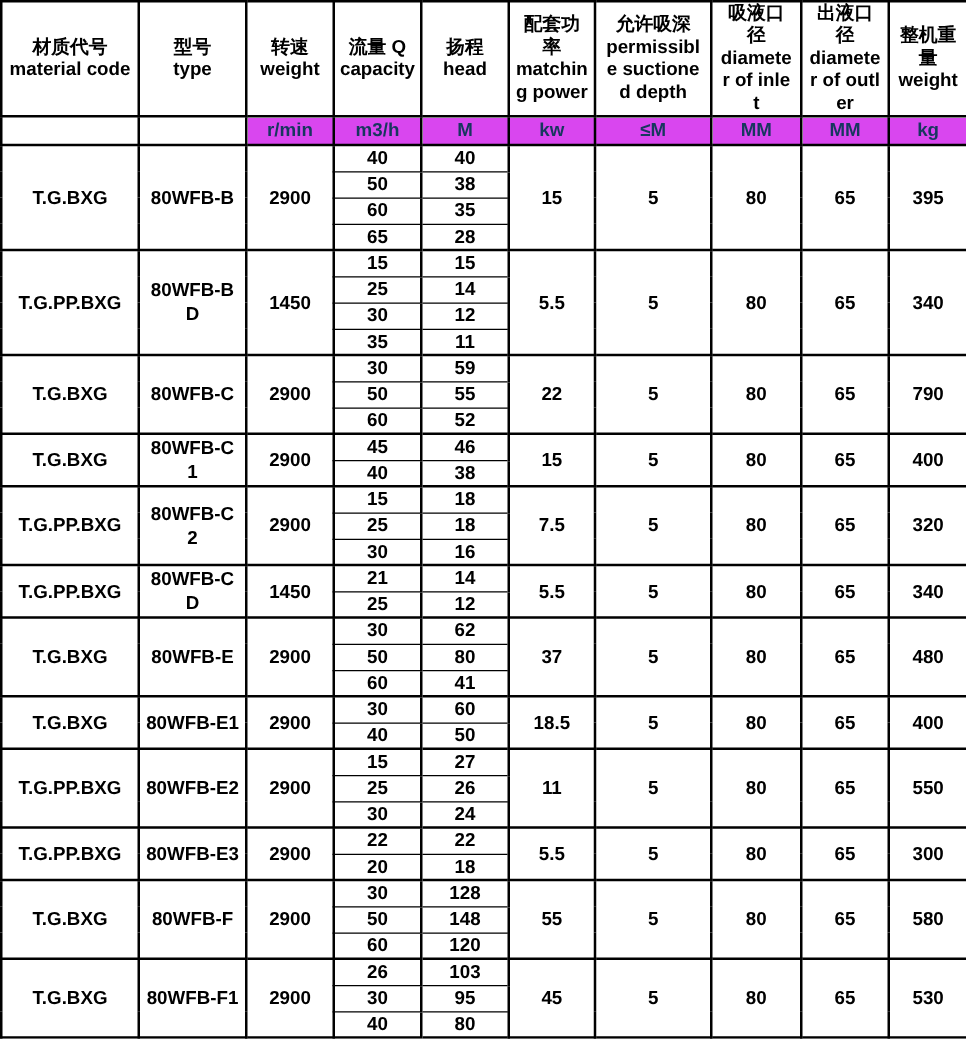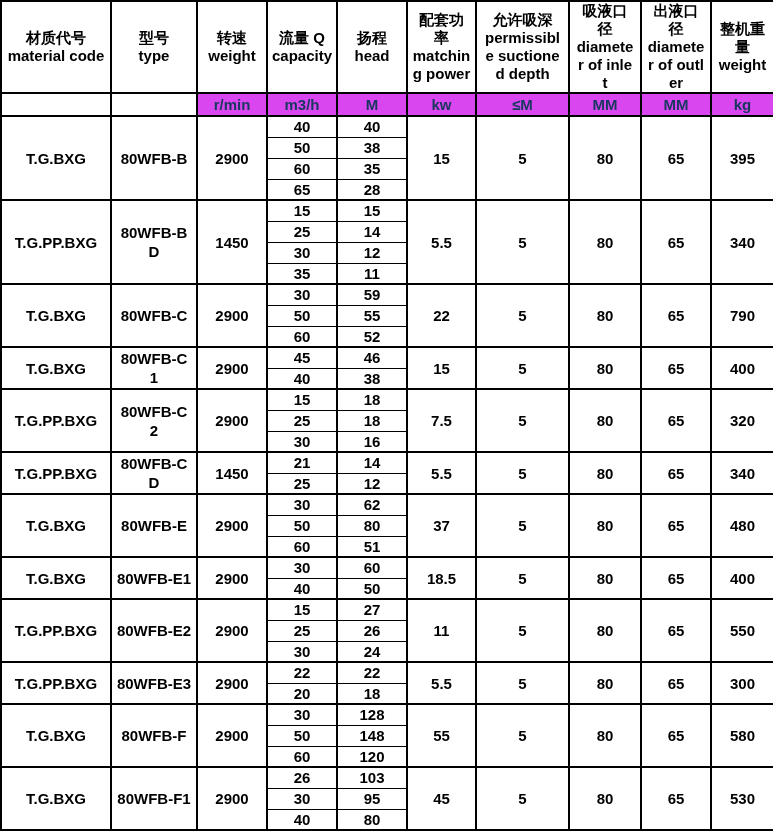--- a/index.html
+++ b/index.html
@@ -247,21 +247,21 @@
         <td class="cell-inlet" rowspan="3">80</td>
         <td class="cell-outlet" rowspan="3">65</td>
         <td class="cell-weight" rowspan="3">480</td>
       </tr>
       <tr>
         <td class="flow-cell">50</td>
         <td class="flow-cell">80</td>
       </tr>
       <tr>
         <td class="flow-cell">60</td>
-        <td class="flow-cell">51</td>
+        <td class="flow-cell">41</td>
       </tr>
       <tr>
         <td class="cell-material" rowspan="2">T.G.BXG</td>
         <td class="cell-type" rowspan="2">80WFB-E1</td>
         <td class="cell-speed" rowspan="2">2900</td>
         <td class="flow-cell group-start">30</td>
         <td class="flow-cell group-start">60</td>
         <td class="cell-power" rowspan="2">18.5</td>
         <td class="cell-depth" rowspan="2">5</td>
         <td class="cell-inlet" rowspan="2">80</td>

